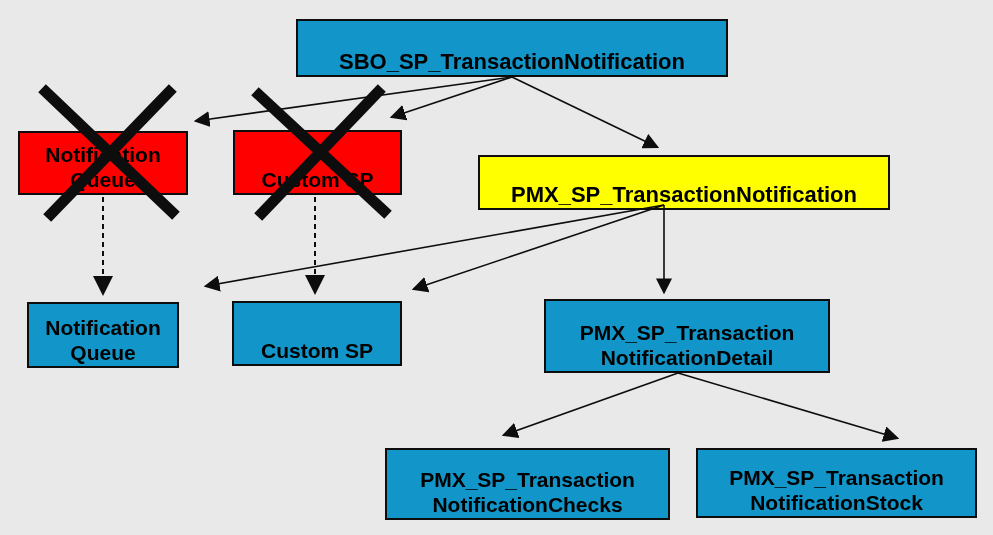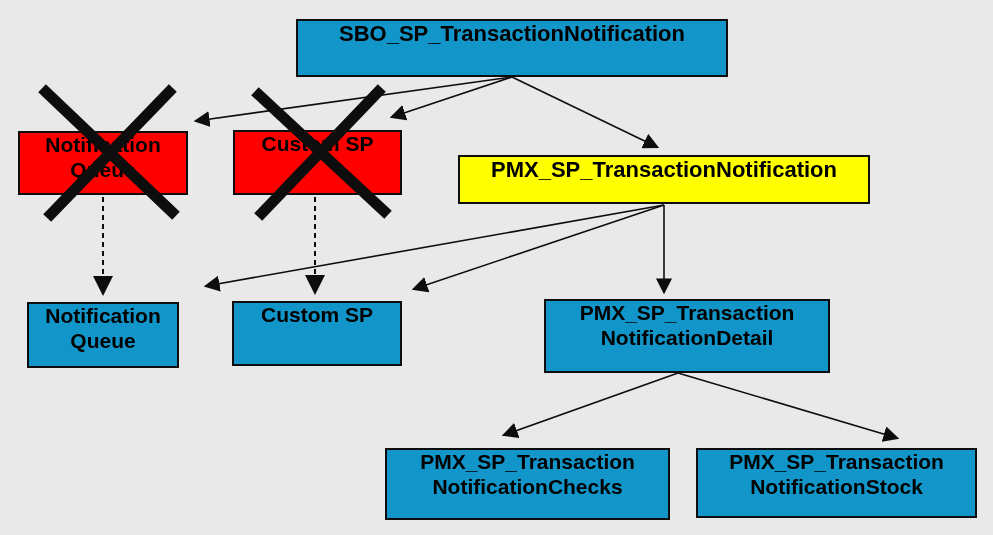--- a/index.html
+++ b/index.html
@@ -12,38 +12,38 @@
     width: 993px;
     height: 535px;
     background: var(--bg, #e9e9e9);
     overflow: hidden;
   }
   .node {
     position: absolute;
     border: 2px solid var(--line, #000);
     box-sizing: border-box;
     display: flex;
-    align-items: flex-start;
+    align-items: flex-end;
     justify-content: center;
     text-align: center;
     font-weight: 700;
     color: #000;
     white-space: pre-line;
     line-height: 1.18;
     font-size: 21px;
   }
   .node.blue   { background: var(--active, #1295c8); }
   .node.red    { background: var(--deprecated, #ff0000); }
   .node.yellow { background: var(--highlight, #ffff00); }
   .big { font-size: 22px; }
 
   .n-sbo      { left: 296px; top: 19px;  width: 432px; height: 58px; }
   .n-rednq    { left: 18px;  top: 131px; width: 170px; height: 64px; }
   .n-redcsp   { left: 233px; top: 130px; width: 169px; height: 65px; }
-  .n-pmx      { left: 458px; top: 155px; width: 412px; height: 49px; }
+  .n-pmx      { left: 478px; top: 155px; width: 412px; height: 55px; }
   .n-bluenq   { left: 27px;  top: 302px; width: 152px; height: 66px; }
   .n-bluecsp  { left: 232px; top: 301px; width: 170px; height: 65px; }
   .n-detail   { left: 544px; top: 299px; width: 286px; height: 74px; }
   .n-checks   { left: 385px; top: 448px; width: 285px; height: 72px; }
   .n-stock    { left: 696px; top: 448px; width: 281px; height: 70px; }
 
   svg.overlay {
     position: absolute;
     left: 0; top: 0;
     width: 993px; height: 535px;

